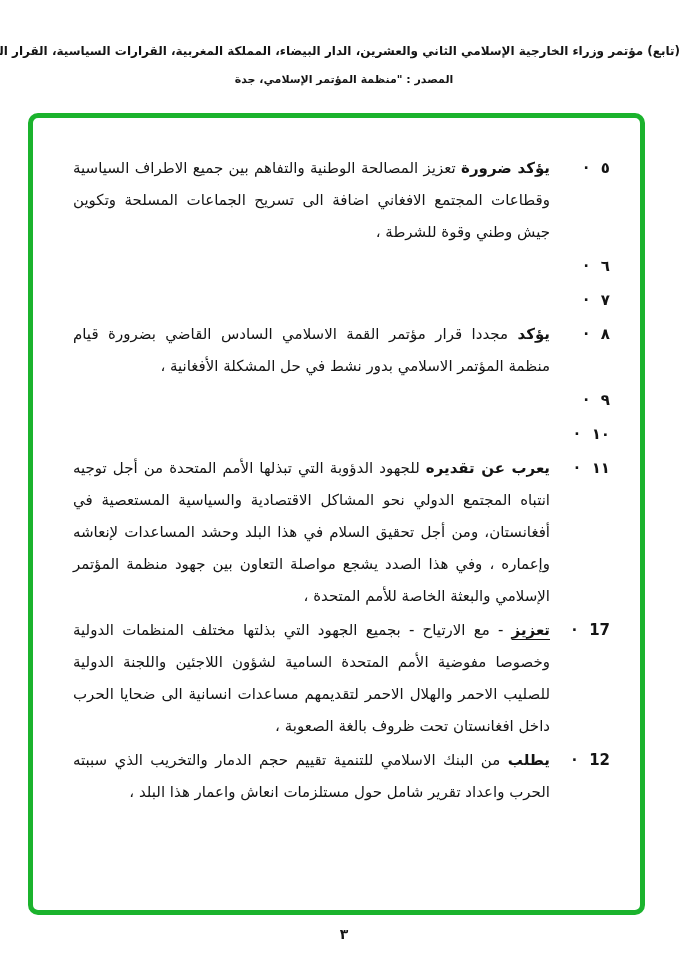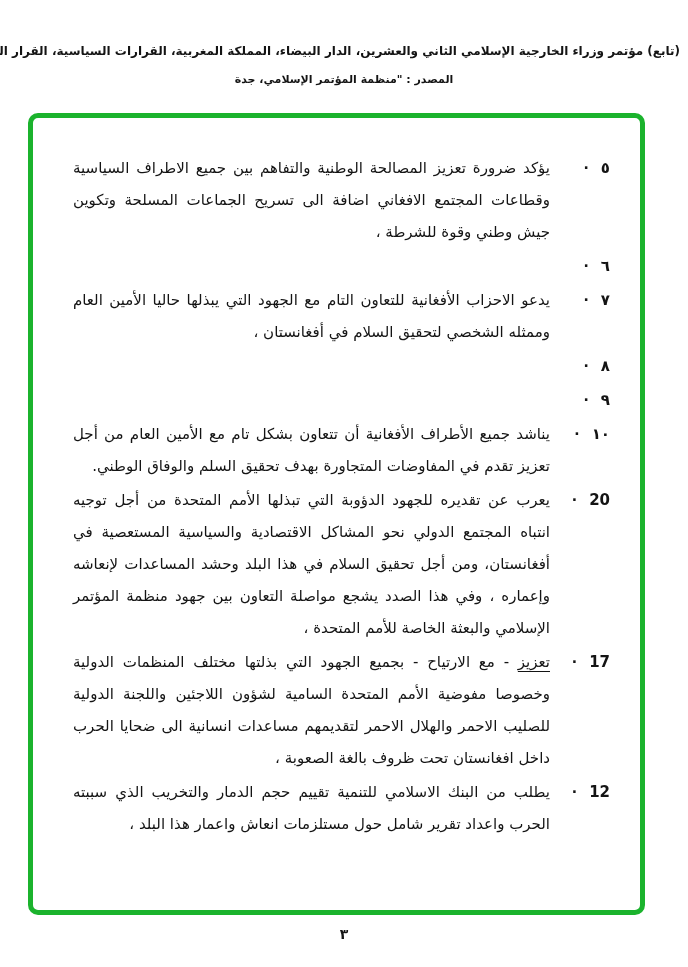--- a/index.html
+++ b/index.html
@@ -58,21 +58,21 @@
     align-items: baseline;
     font-weight: bold;
     white-space: nowrap;
   }
   .marker .dot { font-size: 14px; }
   .item .body {
     flex: 1 1 auto;
     text-align: justify;
     direction: rtl;
   }
-  .item .lead { font-weight: normal; }
+  .item .lead { font-weight: bold; }
   
   .item:nth-child(8) .lead { text-decoration: underline; text-underline-offset: 4px; }
   .page-num {
     position: absolute;
     top: 926px; right: 0; left: 0;
     text-align: center;
     font-size: 14px;
     font-weight: bold;
   }
 </style>
@@ -100,48 +100,47 @@
           <span class="num">٦</span>
           <span class="dot">·</span>
         </div>
       </div>
 
       <div class="item">
         <div class="marker">
           <span class="num">٧</span>
           <span class="dot">·</span>
         </div>
-        <p class="body"><span class="lead">يدعو</span> <span>الاحزاب الأفغانية للتعاون التام مع الجهود التي يبذلها حاليا الأمين العام وممثله الشخصي لتحقيق السلام في أفغانستان ،</span></p>
       </div>
 
       <div class="item">
         <div class="marker">
           <span class="num">٨</span>
           <span class="dot">·</span>
         </div>
+        <p class="body"><span class="lead">يؤكد</span> <span>مجددا قرار مؤتمر القمة الاسلامي السادس القاضي بضرورة قيام منظمة المؤتمر الاسلامي بدور نشط في حل المشكلة الأفغانية ،</span></p>
       </div>
 
       <div class="item">
         <div class="marker">
           <span class="num">٩</span>
           <span class="dot">·</span>
         </div>
       </div>
 
       <div class="item">
         <div class="marker">
           <span class="num">١٠</span>
           <span class="dot">·</span>
         </div>
-        <p class="body"><span class="lead">يناشد</span> <span>جميع الأطراف الأفغانية أن تتعاون بشكل تام مع الأمين العام من أجل تعزيز تقدم في المفاوضات المتجاورة بهدف تحقيق السلم والوفاق الوطني.</span></p>
       </div>
 
       <div class="item">
         <div class="marker">
-          <span class="num">20</span>
+          <span class="num">١١</span>
           <span class="dot">·</span>
         </div>
         <p class="body"><span class="lead">يعرب عن تقديره</span> <span>للجهود الدؤوبة التي تبذلها الأمم المتحدة من أجل توجيه انتباه المجتمع الدولي نحو المشاكل الاقتصادية والسياسية المستعصية في أفغانستان، ومن أجل تحقيق السلام في هذا البلد وحشد المساعدات لإنعاشه وإعماره ، وفي هذا الصدد يشجع مواصلة التعاون بين جهود منظمة المؤتمر الإسلامي والبعثة الخاصة للأمم المتحدة ،</span></p>
       </div>
 
       <div class="item">
         <div class="marker">
           <span class="num">17</span>
           <span class="dot">·</span>
         </div>

